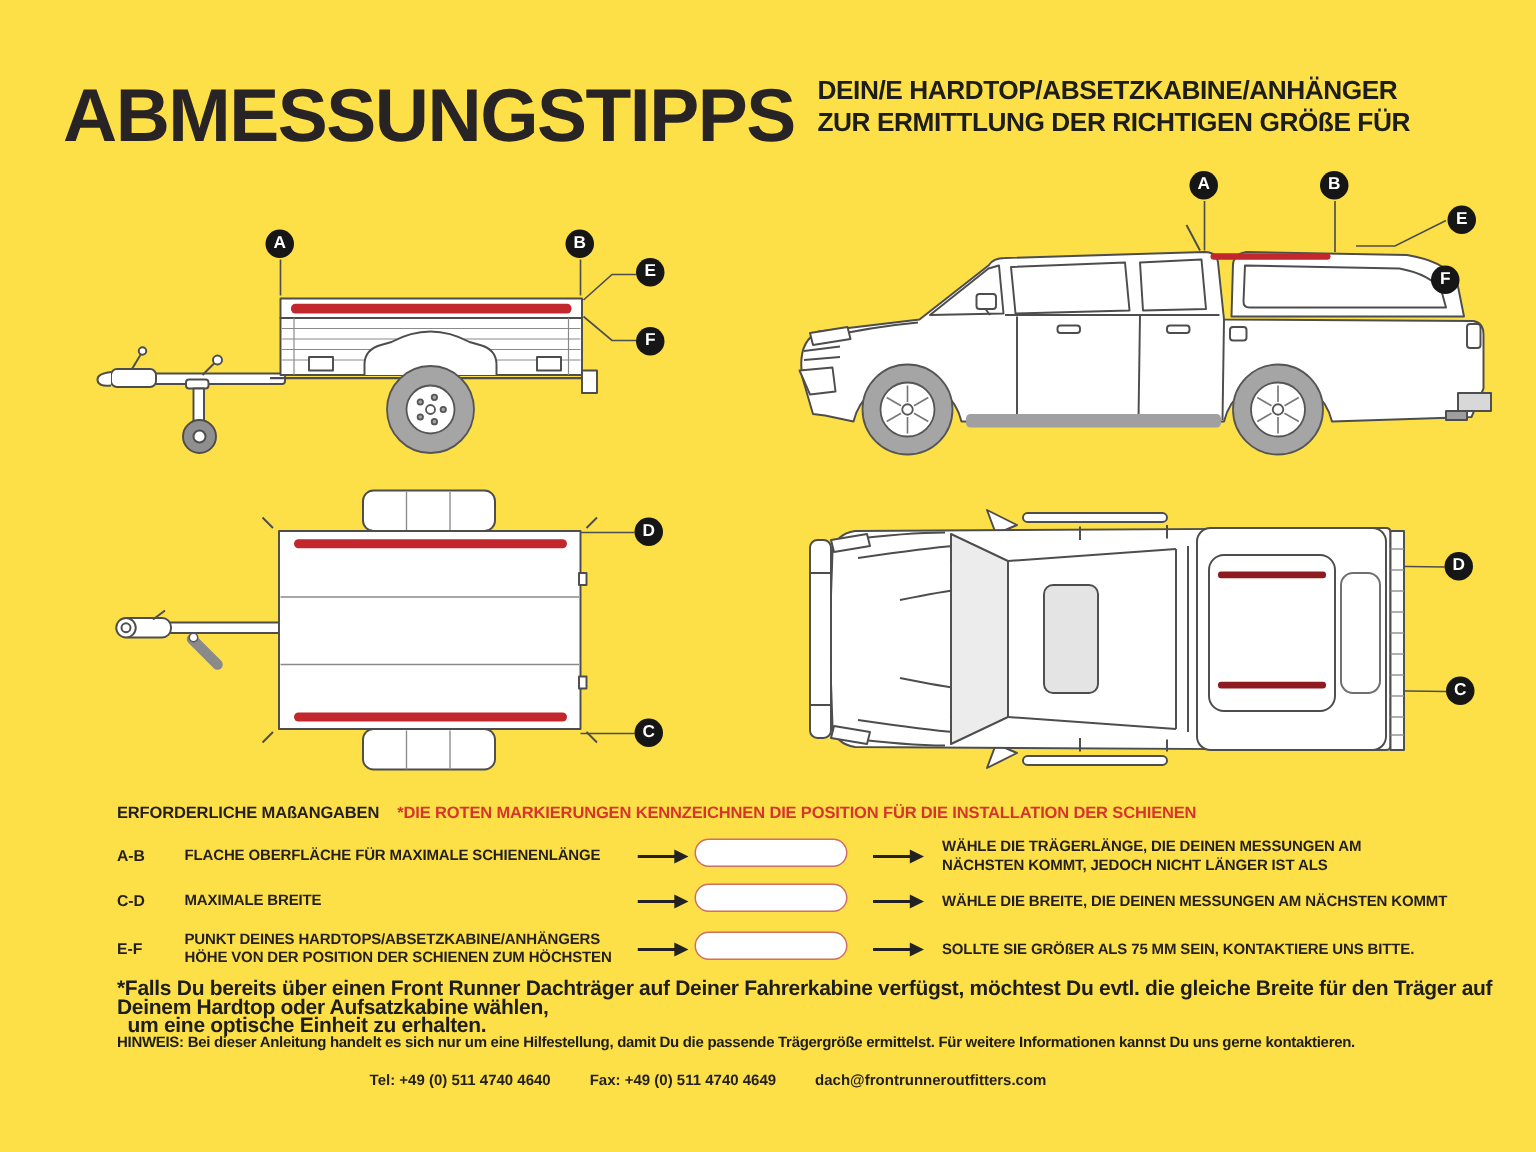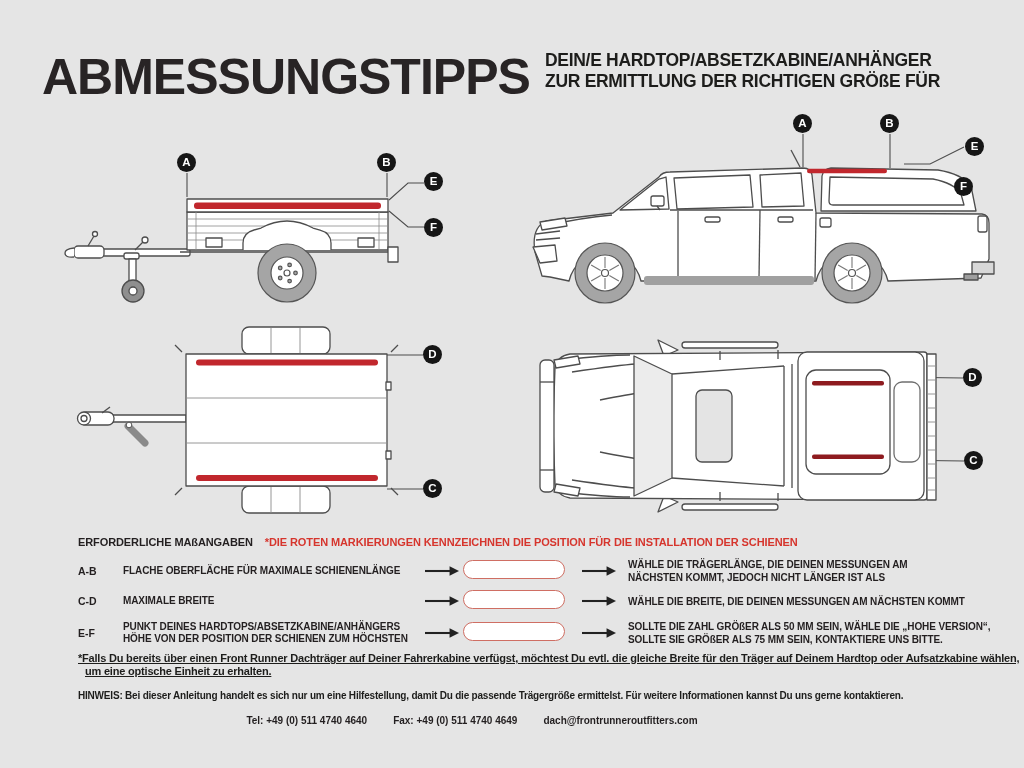--- a/index.html
+++ b/index.html
@@ -1,17 +1,17 @@
 <!DOCTYPE html>
 <html><head>
 <meta charset="utf-8">
 <style>
   html,body{margin:0;padding:0;background:#ffffff;}
   .page{
-    position:relative;width:1024px;height:768px;background:#e5e5e5;overflow:hidden;
+    position:relative;width:1024px;height:768px;background:#fde047;overflow:hidden;
     font-family:"Liberation Sans",sans-serif;color:#231f20;
   }
   .title{
     position:absolute;left:42px;top:48px;font-size:50px;font-weight:bold;
     letter-spacing:-1px;color:#282425;white-space:nowrap;
   }
   .subtitle{
     position:absolute;left:545px;top:50px;font-size:17.5px;font-weight:bold;
     letter-spacing:-0.3px;line-height:20.5px;color:#1d1d1b;white-space:nowrap;
   }
@@ -34,22 +34,22 @@
   .mrow .mkey{font-size:10.5px;}
   .mrow .mdesc{font-size:10px;line-height:12px;letter-spacing:-0.1px;}
   .mrow .mdesc span,.mrow .mres span{display:block;white-space:nowrap;}
   .mrow .mres{font-size:10px;line-height:13px;letter-spacing:-0.1px;padding-left:8px;}
   .arrowbox{display:flex;align-items:center;}
   .pill{
     width:102px;height:19px;border:1.5px solid #cf6e63;border-radius:11px;
     background:#fff;box-sizing:border-box;
   }
   .fnote{
-    position:absolute;left:78px;top:652px;font-size:11px;font-weight:bold;
-    line-height:12.5px;letter-spacing:-0.2px;color:#1d1d1b;text-decoration:underline;
+    position:absolute;left:78px;top:652px;font-size:14px;font-weight:bold;
+    line-height:12.5px;letter-spacing:-0.2px;color:#1d1d1b;
   }
   .fnote .l2{padding-left:7px;}
   .hint{
     position:absolute;left:78px;top:690px;font-size:10px;font-weight:bold;
     letter-spacing:-0.2px;color:#1d1d1b;white-space:nowrap;
   }
   .contact{
     position:absolute;left:0;top:715px;width:1024px;display:flex;gap:26px;
     justify-content:center;transform:translateX(-40px);
     font-size:10px;font-weight:bold;white-space:nowrap;
@@ -349,21 +349,20 @@
         </svg>
     </span>
     <span><span class="pill" style="display:inline-block;"></span></span>
     <span class="arrowbox">
       <svg class="arrow" width="34" height="12" viewBox="0 0 36 12">
           <line x1="0" y1="6" x2="27" y2="6" stroke="#222" stroke-width="2.2"></line>
           <polygon points="26,1 36,6 26,11" fill="#222"></polygon>
         </svg>
     </span>
     <span class="mres">
-      <span>SOLLTE DIE ZAHL GRÖßER ALS 50 MM SEIN, WÄHLE DIE „HOHE VERSION“,</span>
       <span>SOLLTE SIE GRÖßER ALS 75 MM SEIN, KONTAKTIERE UNS BITTE.</span>
     </span>
   </div>
 
   <div class="fnote">
     <div>*Falls Du bereits über einen Front Runner Dachträger auf Deiner Fahrerkabine verfügst, möchtest Du evtl. die gleiche Breite für den Träger auf Deinem Hardtop oder Aufsatzkabine wählen,</div>
     <div class="l2">um eine optische Einheit zu erhalten.</div>
   </div>
 
   <div class="hint">HINWEIS: Bei dieser Anleitung handelt es sich nur um eine Hilfestellung, damit Du die passende Trägergröße ermittelst. Für weitere Informationen kannst Du uns gerne kontaktieren.</div>

